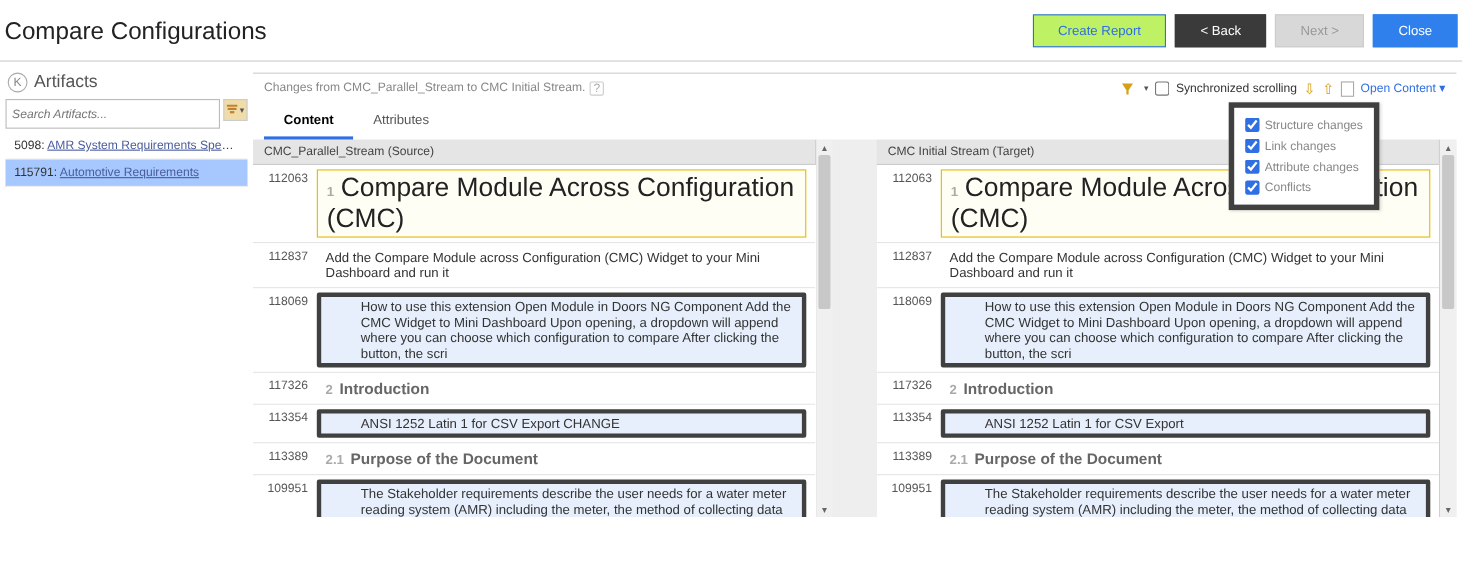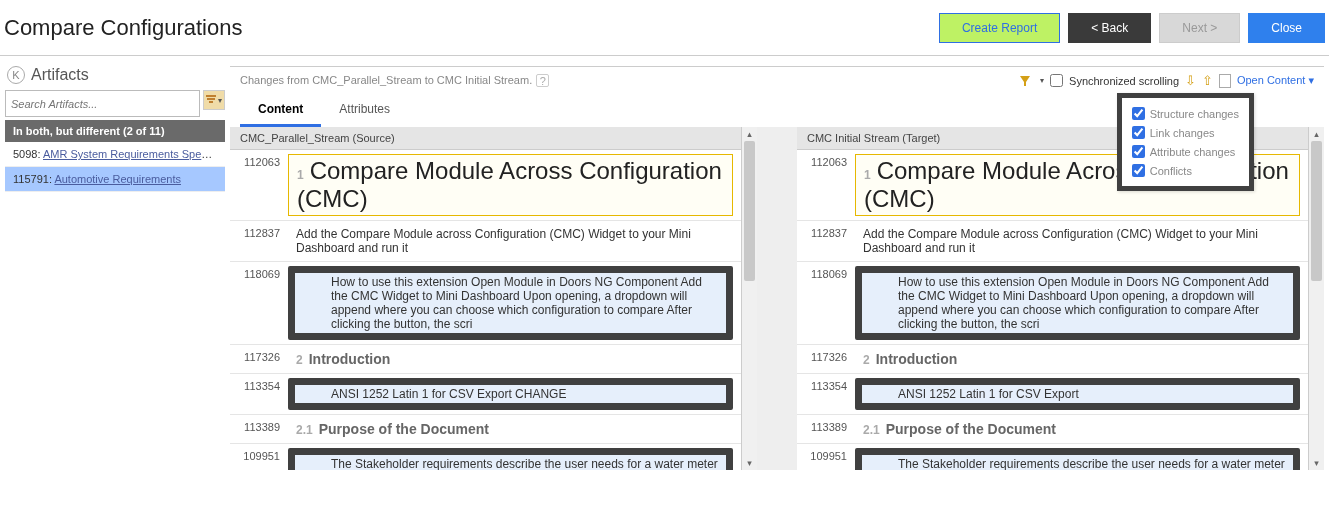--- a/index.html
+++ b/index.html
@@ -47,21 +47,21 @@
 .compare-col { flex: 1; display: flex; flex-direction: column; }
 .col-header { background: #e5e5e5; padding: 5px 10px; font-size: 11px; color: #444; border-bottom: 1px solid #ccc; }
 .rows-container { background: #fff; overflow-y: auto; height: 320px; }
 .row-item { display: flex; align-items: flex-start; border-bottom: 1px solid #e5e5e5; padding: 4px 8px; }
 .row-id { width: 50px; flex-shrink: 0; text-align: right; color: #555; font-size: 11px; padding-right: 8px; padding-top: 2px; }
 .row-content { flex: 1; font-size: 12px; color: #333; padding: 2px 8px; }
 .row-content .num { color: #aaa; font-weight: bold; margin-right: 6px; }
 .h1style { font-size: 24px; font-weight: normal; color: #222; }
 .h2style { font-size: 14px; font-weight: bold; color: #666; }
 .highlighted-yellow { border: 1px solid #e6b800; background: #fffef5; }
-.highlighted-blue { background: #e6effb; border: 7px solid #404040; border-radius: 2px; padding-left: 36px; }
+.highlighted-blue { background: #e6effb; border: 4px solid #404040; border-radius: 2px; padding-left: 36px; }
 .scrollbar { width: 16px; background: #f0f0f0; border-left: 1px solid #ccc; position: relative; }
 .scroll-thumb { position: absolute; top: 0; left: 2px; right: 2px; height: 140px; background: #c8c8c8; border-radius: 2px; }
 .scroll-arrow { position: absolute; left: 0; right: 0; height: 14px; display: flex; align-items: center; justify-content: center; font-size: 9px; color: #666; }
 .scroll-arrow.up { top: 0; }
 .scroll-arrow.down { bottom: 0; }
 .circle-k { width: 18px; height: 18px; border: 1px solid #aaa; border-radius: 50%; display: flex; align-items: center; justify-content: center; font-size: 11px; color: #888; }
 .filter-icon { width: 10px; height: 10px; display: inline-block; }
 .chevron-down { font-size: 8px; color: #555; margin-left: 2px; }
 .new-doc-icon { width: 12px; height: 14px; background: #fff; border: 1px solid #aaa; display: inline-block; position: relative; }
 input[type=checkbox] { accent-color: #2f6fe3; }
@@ -89,21 +89,20 @@
       <input class="search-input" placeholder="Search Artifacts..." style="">
       <div class="config-btn">
         <svg class="filter-icon" viewBox="0 0 10 10">
             <rect x="0" y="0" width="10" height="2" fill="#c08030"></rect>
             <rect x="1" y="3" width="8" height="2" fill="#c08030"></rect>
             <rect x="3" y="6" width="4" height="2" fill="#c08030"></rect>
           </svg>
         <span class="chevron-down">▾</span>
       </div>
     </div>
-    <div class="group-header">In both, but different (2 of 11)</div>
     <div id="artifact-list">
         <div class="artifact-item"><span class="aid">5098:</span>  <span class="aname">AMR System Requirements Specif...</span></div>
         <div class="artifact-item selected"><span class="aid">115791:</span>  <span class="aname">Automotive Requirements</span></div>
       </div>
   </div>
 
   <div class="right-panel">
     <div class="changes-line">
       <div class="changes-left">
         <span>Changes from CMC_Parallel_Stream to CMC Initial Stream.</span>

